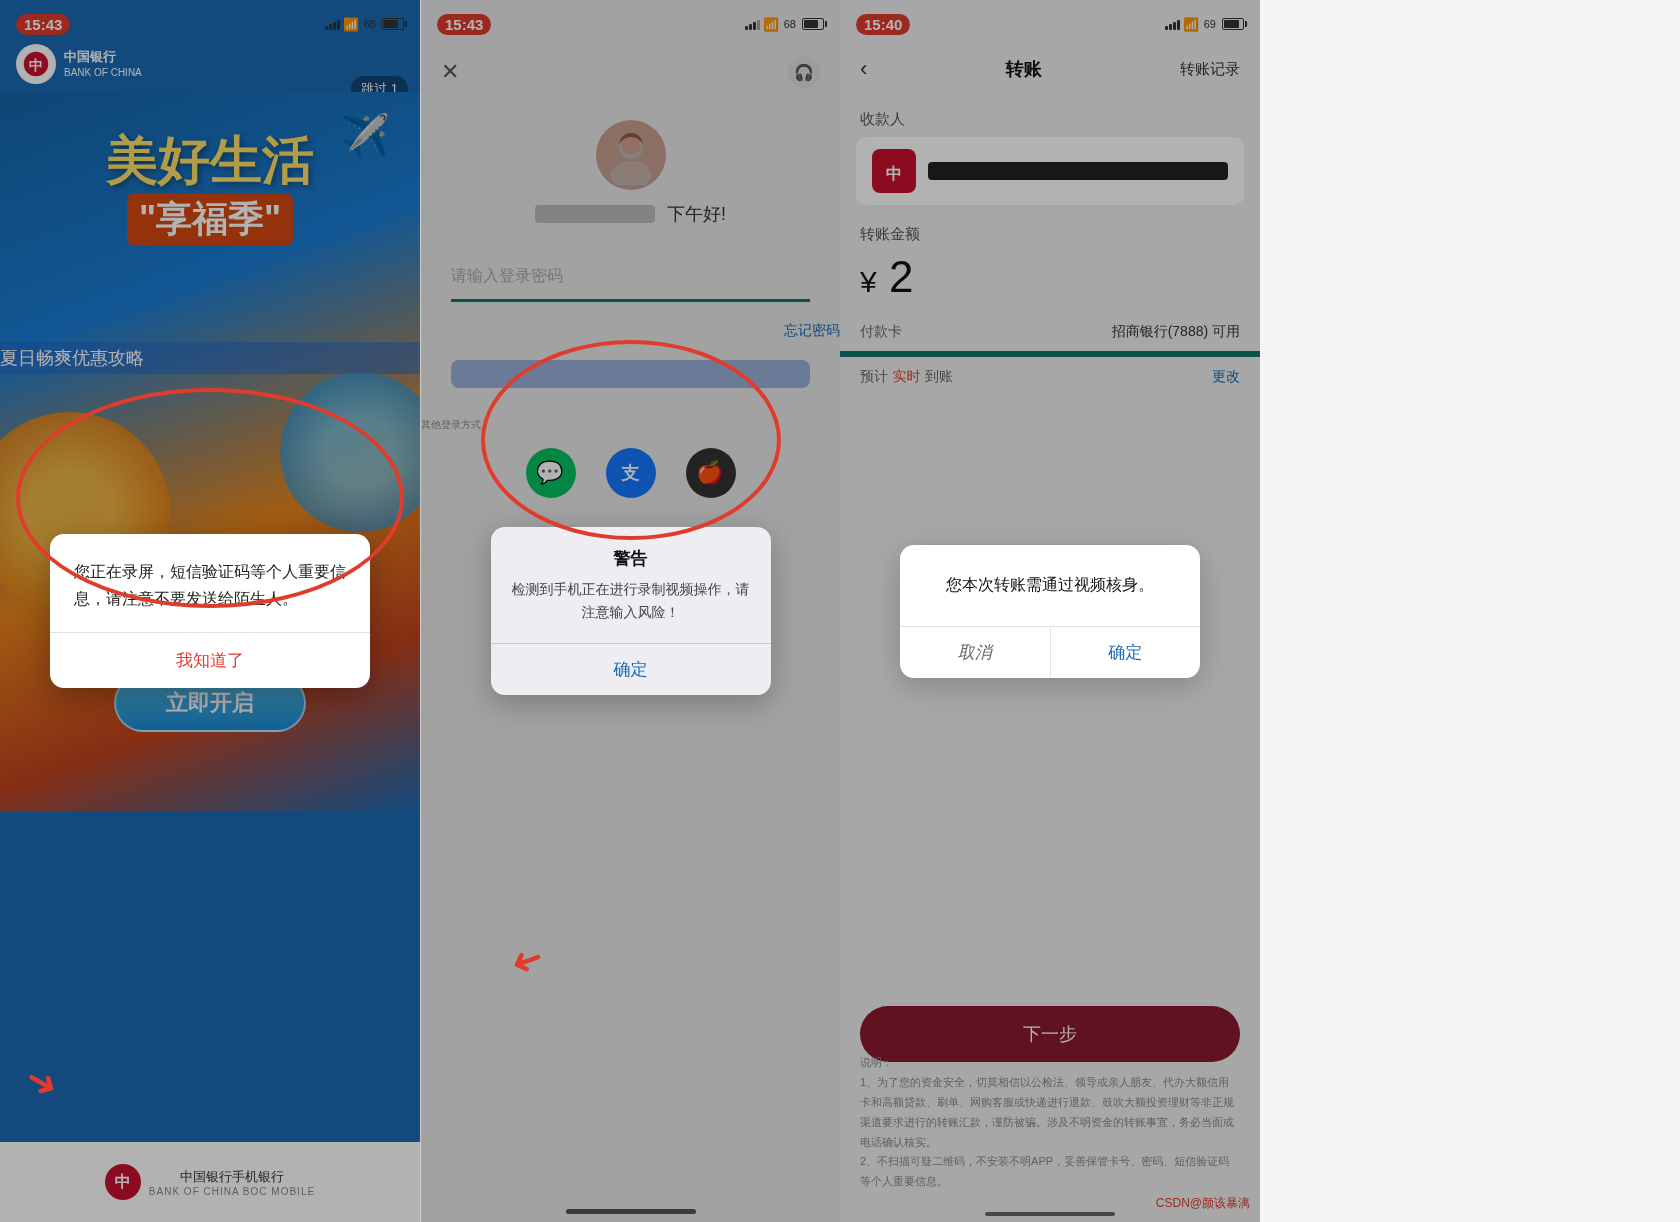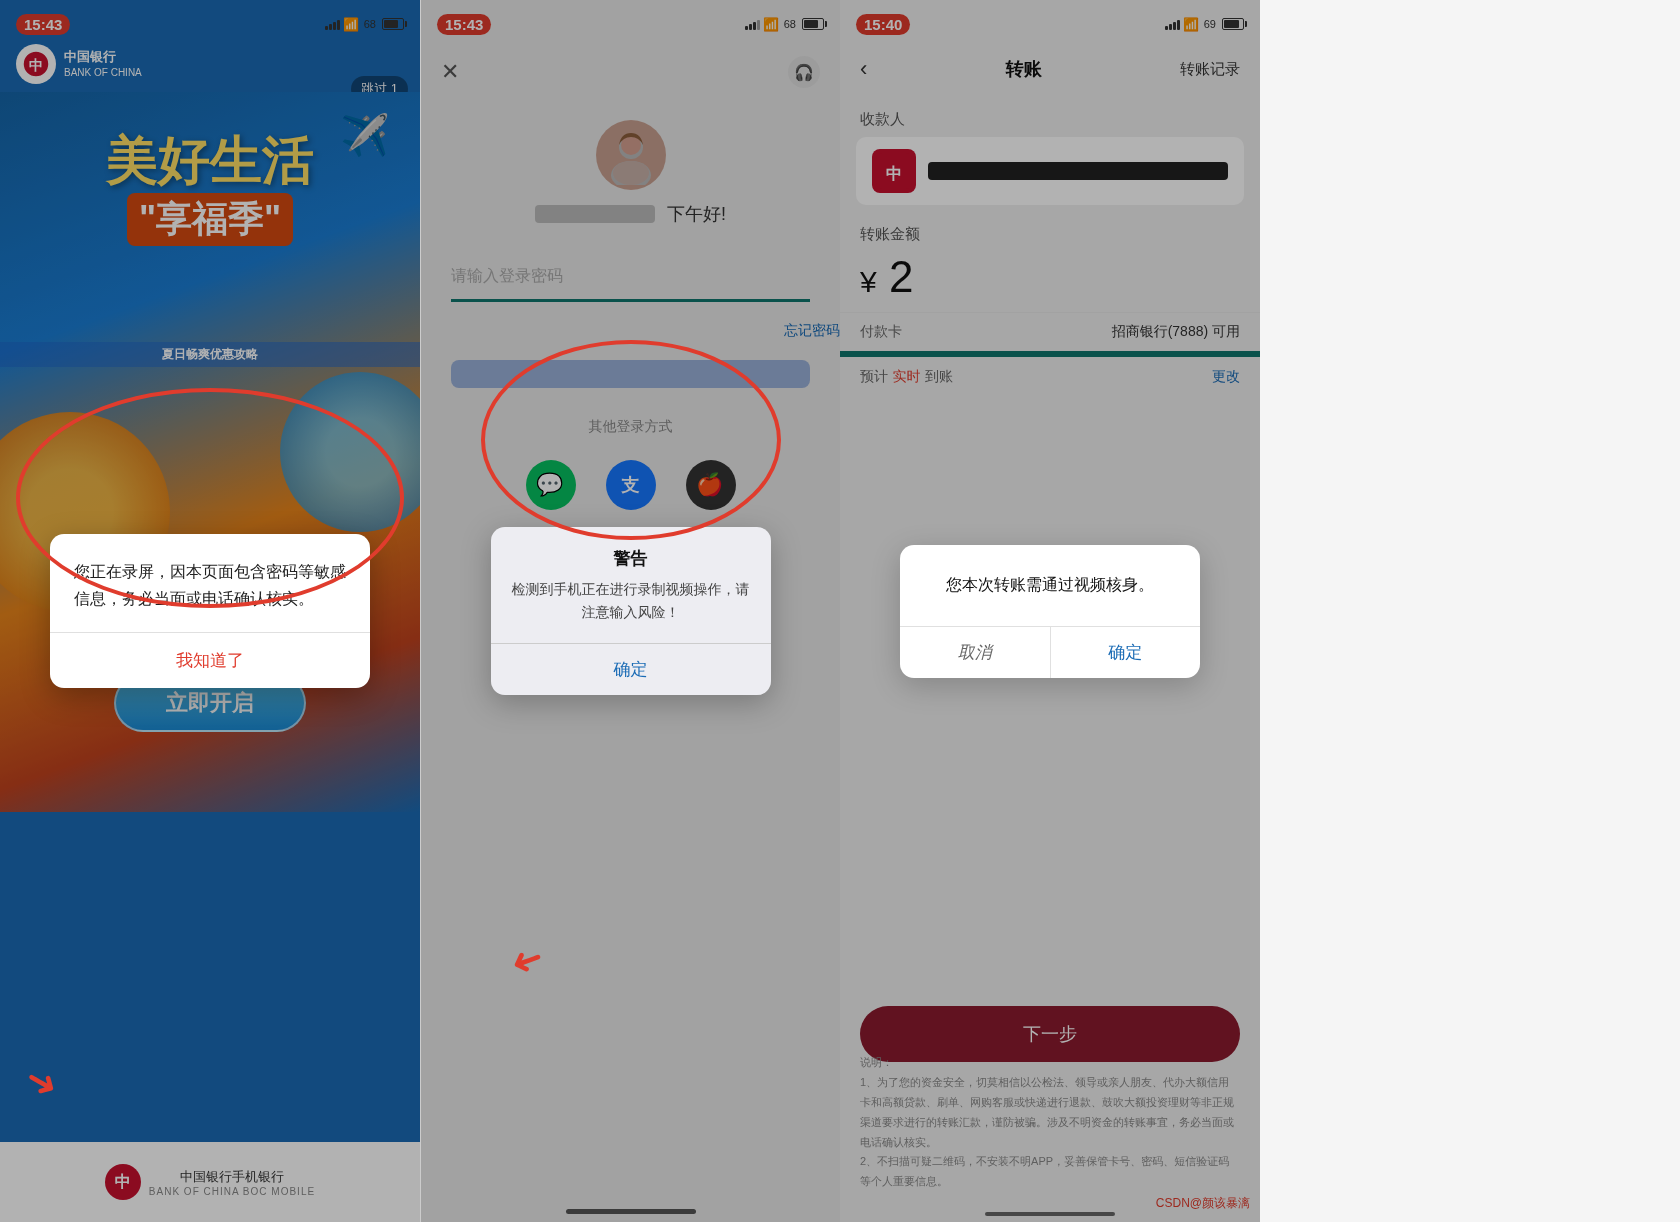--- a/index.html
+++ b/index.html
@@ -153,26 +153,25 @@
       background: #d44a10;
       border-radius: 8px;
       padding: 2px 12px;
       display: inline-block;
       margin: 4px 0;
     }
     .p1-ad-sub {
       position: absolute;
       top: 240px;
       left: 0; right: 0;
-      text-align: center;
-      font-size: 12px;
+      text-align: left;
+      font-size: 18px;
       color: #fff;
       background: rgba(30,100,200,0.5);
       padding: 4px 0;
-      font-weight: bold;
     }
     .p1-cta-btn {
       position: absolute;
       bottom: 80px;
       left: 50%;
       transform: translateX(-50%);
       background: linear-gradient(180deg, #5bc8f0 0%, #1a8ad4 100%);
       color: white;
       font-size: 22px;
       font-weight: 700;
@@ -365,24 +364,24 @@
       display: flex;
       justify-content: flex-end;
       padding: 10px 0;
     }
     .p2-forgot-link {
       font-size: 14px;
       color: #1a6bb5;
     }
 
     .p2-other-login {
-      text-align: center;
-      font-size: 14px;
+      text-align: left;
+      font-size: 10px;
       color: #888;
-      margin: 30px 0 24px;
+      margin: 30px 0 16px;
     }
     .p2-login-icons {
       display: flex;
       justify-content: center;
       gap: 30px;
       padding-bottom: 20px;
     }
     .p2-login-icon {
       width: 50px;
       height: 50px;
@@ -714,21 +713,21 @@
     <div class="p1-deco-circle-2"></div>
 
     <div style="position:absolute;bottom:100px;left:0;right:0;display:flex;justify-content:center;gap:10px">
       <div style="width:80px;height:80px;background:radial-gradient(#f5c842,#e07a10);border-radius:50%;opacity:0.9;display:flex;align-items:center;justify-content:center;font-size:30px">🐱</div>
     </div>
     <div class="p1-cta-btn">立即开启</div>
   </div>
 
   <div class="alert-overlay">
     <div class="alert-box">
-      <div class="alert-body">您正在录屏，因本页面包含密码等敏感信息，务必当面或电话确认核实。</div>
+      <div class="alert-body">您正在录屏，短信验证码等个人重要信息，请注意不要发送给陌生人。</div>
       <div class="alert-divider"></div>
       <div class="alert-btn-row">
         <div class="alert-btn">我知道了</div>
       </div>
     </div>
   </div>
 
   <div class="oval-highlight-1"></div>
 
   <div class="arrow-1">➜</div>

